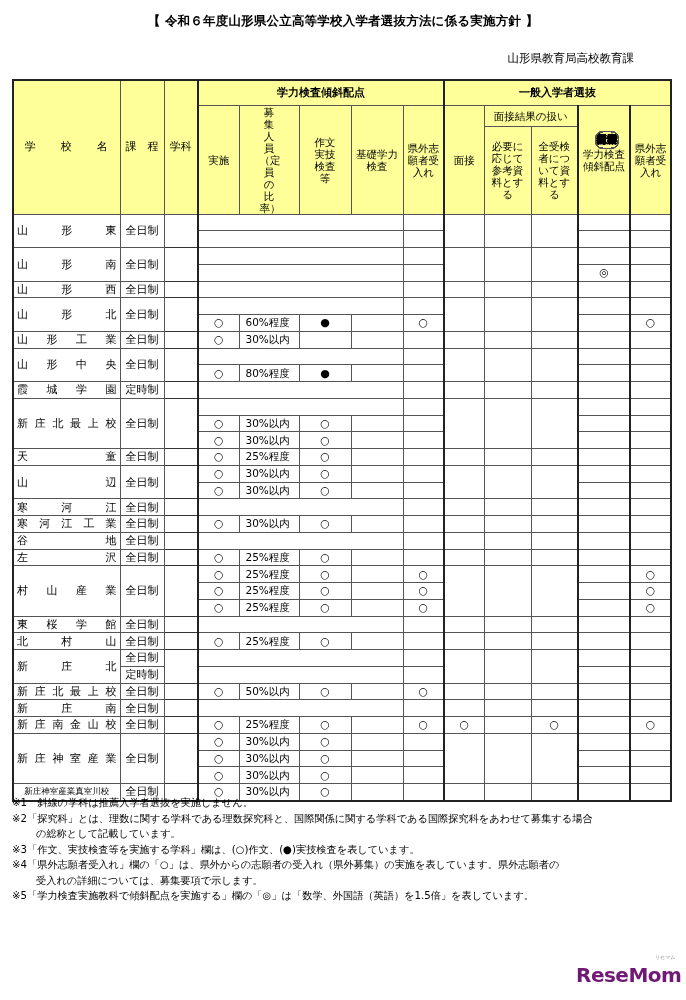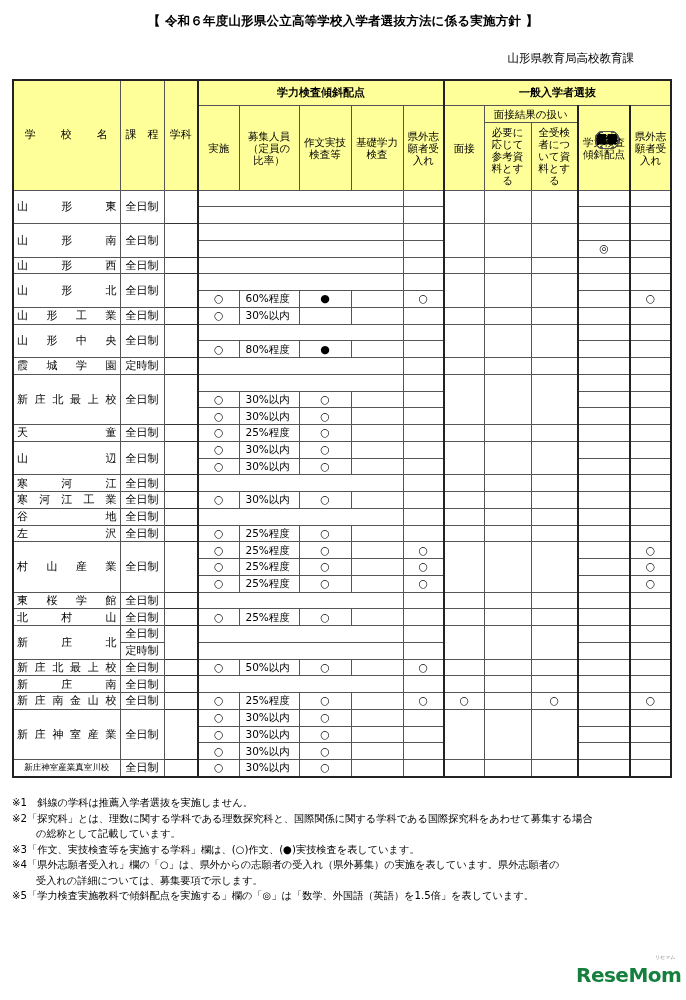--- a/index.html
+++ b/index.html
@@ -12,21 +12,21 @@
   table.main{border:2px solid #222;}
   .thick-l{border-left:2px solid #222 !important;}
   .hdr-bottom th{border-bottom:2px solid #222;}
   tr.r td{height:15.75px;line-height:15px;}
   td.school{text-align:justify;text-align-last:justify;padding:0 3px !important;font-size:11px;}
   td.school.small{font-size:8.5px;text-align-last:center;}
   td.course,td.dept{font-size:11px;border-radius:8px;}
   .mark{font-size:11px;}
   .notes{position:absolute;top:795px;left:12px;width:665px;font-size:10.2px;line-height:15.5px;}
   .note-indent{padding-left:24px;}
-  .logo{position:absolute;top:963px;left:576px;font-family:"DejaVu Sans",sans-serif;font-weight:bold;font-size:20px;color:#15803d;letter-spacing:-0.5px;}
+  .logo{position:absolute;top:963px;left:576px;font-family:"DejaVu Sans",sans-serif;font-weight:bold;font-size:20px;color:#701a75;letter-spacing:-0.5px;}
   .logo-small{position:absolute;top:954px;left:655px;font-size:5px;color:#888;}
 </style>
 </head>
 <body>
 
 <div class="title">【 令和６年度山形県公立高等学校入学者選抜方法に係る実施方針 】</div>
 <div class="dept">山形県教育局高校教育課</div>
 
 <table class="main">
   <colgroup>
@@ -47,22 +47,22 @@
   <thead>
     <tr style="height:25px">
       <th rowspan="3" style="font-size:11px;letter-spacing:1px">学　　校　　名</th>
       <th rowspan="3" style="font-size:11px">課　程</th>
       <th rowspan="3" style="font-size:11px">学科</th>
       <th colspan="5" class="thick-l" style="font-weight:bold;font-size:11px">学力検査傾斜配点</th>
       <th colspan="5" class="thick-l" style="font-weight:bold;font-size:11px">一般入学者選抜</th>
     </tr>
     <tr style="height:17px">
       <th rowspan="2" class="thick-l">実施</th>
-      <th rowspan="2" style="padding:0 8px">募集人員（定員の比率）</th>
-      <th rowspan="2" style="padding:0 0">作文実技検査等</th>
+      <th rowspan="2" style="padding:0 20px">募集人員（定員の比率）</th>
+      <th rowspan="2" style="padding:0 12px">作文実技検査等</th>
       <th rowspan="2" style="padding:0 4px">基礎学力検査</th>
       <th rowspan="2" style="padding:0 2px">県外志願者受入れ</th>
       <th rowspan="2" class="thick-l">面接</th>
       <th colspan="2">面接結果の扱い</th>
       <th rowspan="2" class="thick-l" style="padding:0 4px">学力検査傾斜配点</th>
       <th rowspan="2" class="thick-l" style="padding:0 2px">県外志願者受入れ</th>
     </tr>
     <tr class="hdr-bottom" style="height:68px">
       <th style="padding:0 5px">必要に応じて参考資料とする</th>
       <th style="padding:0 5px">全受検者について資料とする</th>

